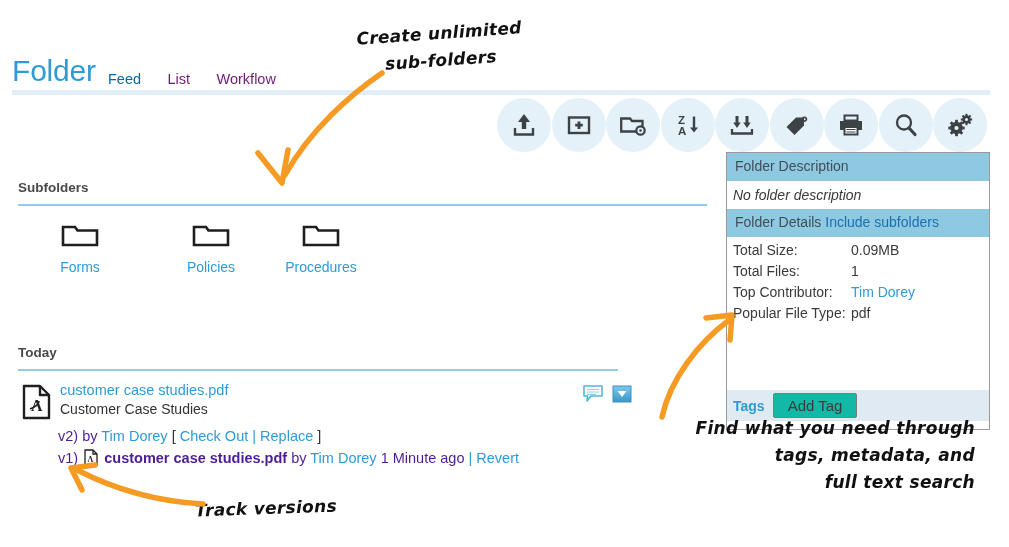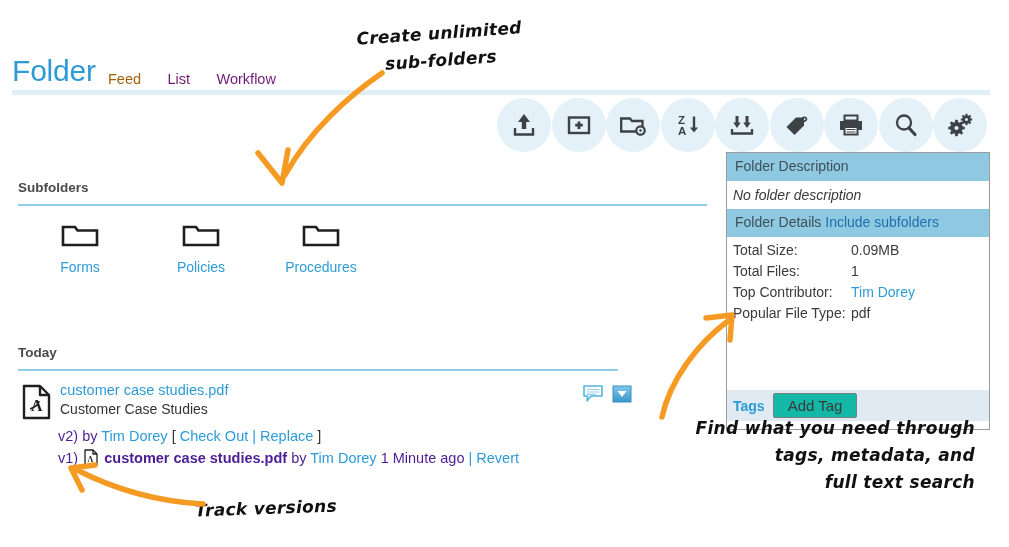--- a/index.html
+++ b/index.html
@@ -22,21 +22,21 @@
     position: absolute; left: 12px; top: 56px;
     font-size: 30px; color: #2e9bd6; font-weight: 400;
     letter-spacing: -0.2px; line-height: 30px;
   }
   .tabbar { position: absolute; left: 108px; top: 70px; height: 26px; }
   .tab {
     display: inline-block; font-size: 14.5px; color: #701a75;
     margin-right: 22px; line-height: 18px; cursor: pointer;
     position: relative; padding-bottom: 7px;
   }
-  .tab.active { color: #a16207; }
+  .tab.active { color: #0369a1; }
   .tab.active::after {
     content: ""; position: absolute; left: -2px; right: -2px; bottom: 0;
     height: 4px; background: #2489c9;
   }
   #header-rule {
     position: absolute; left: 12px; top: 90px; width: 978px; height: 5px;
     background: #dfeef7;
   }
 
   
@@ -259,21 +259,21 @@
 
       <div class="subfolder" style="left:25px">
         <span>
           <svg width="40" height="30" viewBox="0 0 40 30">
             <path d="M3 9 L15 9 L17.5 12.5 L37 12.5 L37 27 L3 27 Z" fill="none" stroke="#1f1f1f" stroke-width="2.6"></path>
           </svg>
         </span>
         <span class="fname">Forms</span>
       </div>
 
-      <div class="subfolder" style="left:146px">
+      <div class="subfolder" style="left:156px">
         <span>
           <svg width="40" height="30" viewBox="0 0 40 30">
             <path d="M3 9 L15 9 L17.5 12.5 L37 12.5 L37 27 L3 27 Z" fill="none" stroke="#1f1f1f" stroke-width="2.6"></path>
           </svg>
         </span>
         <span class="fname">Policies</span>
       </div>
 
       <div class="subfolder" style="left:266px">
         <span>

